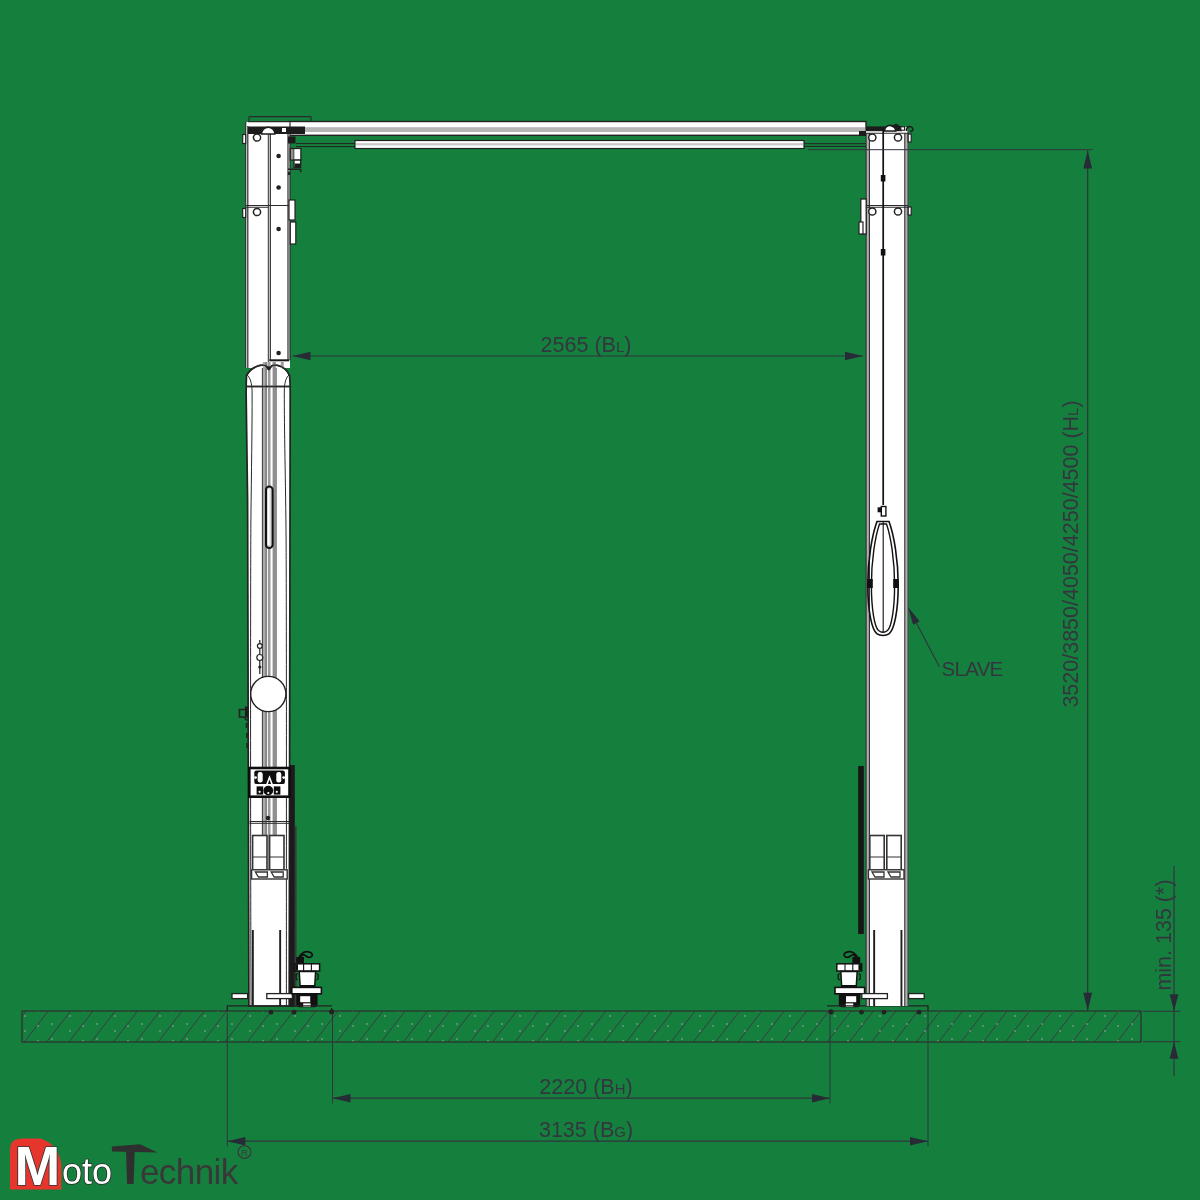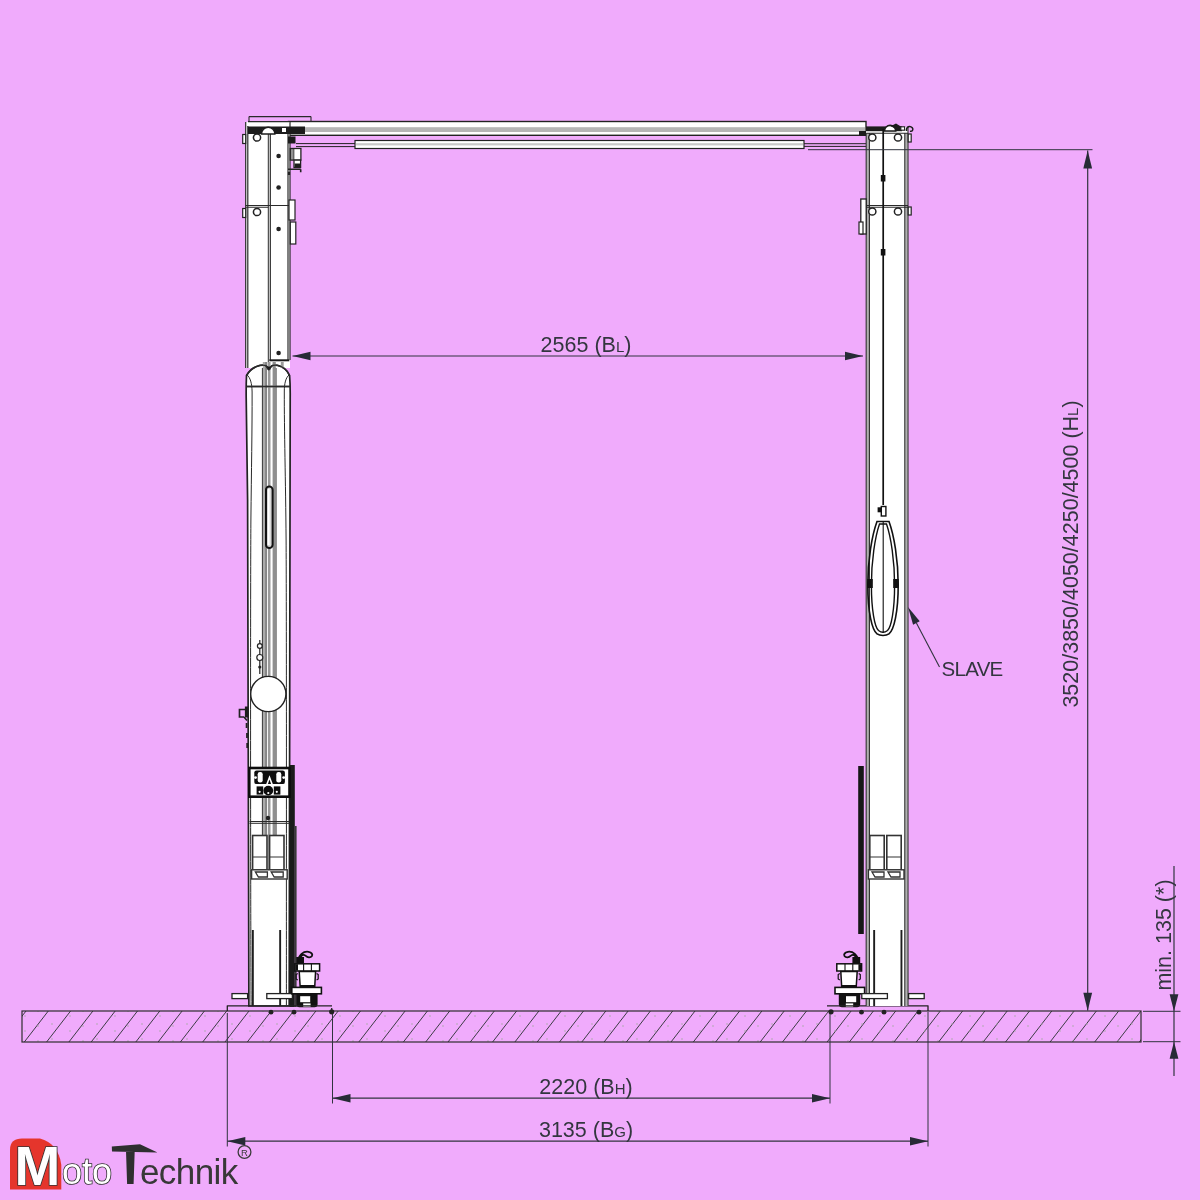--- a/index.html
+++ b/index.html
@@ -1,16 +1,16 @@
 <!DOCTYPE html>
 <html><head>
 <meta charset="utf-8">
 <style>
   html,body{margin:0;padding:0;background:#ffffff;}
-  .wrap{width:1200px;height:1200px;position:relative;overflow:hidden;background:#f0abfc;}
+  .wrap{width:1200px;height:1200px;position:relative;overflow:hidden;background:#15803d;}
   text{font-family:"Liberation Sans",sans-serif;}
 </style>
 </head>
 <body>
 <div class="wrap">
 <svg width="1200" height="1200" viewBox="0 0 1200 1200">
 <defs>
   <pattern id="hatch" width="29" height="29" patternUnits="userSpaceOnUse">
     <path d="M-7.25,7.25 L7.25,-7.25 M0,29 L29,0 M21.75,36.25 L36.25,21.75" stroke="#3c3c3c" stroke-width="1.1" fill="none"></path>
   </pattern>

